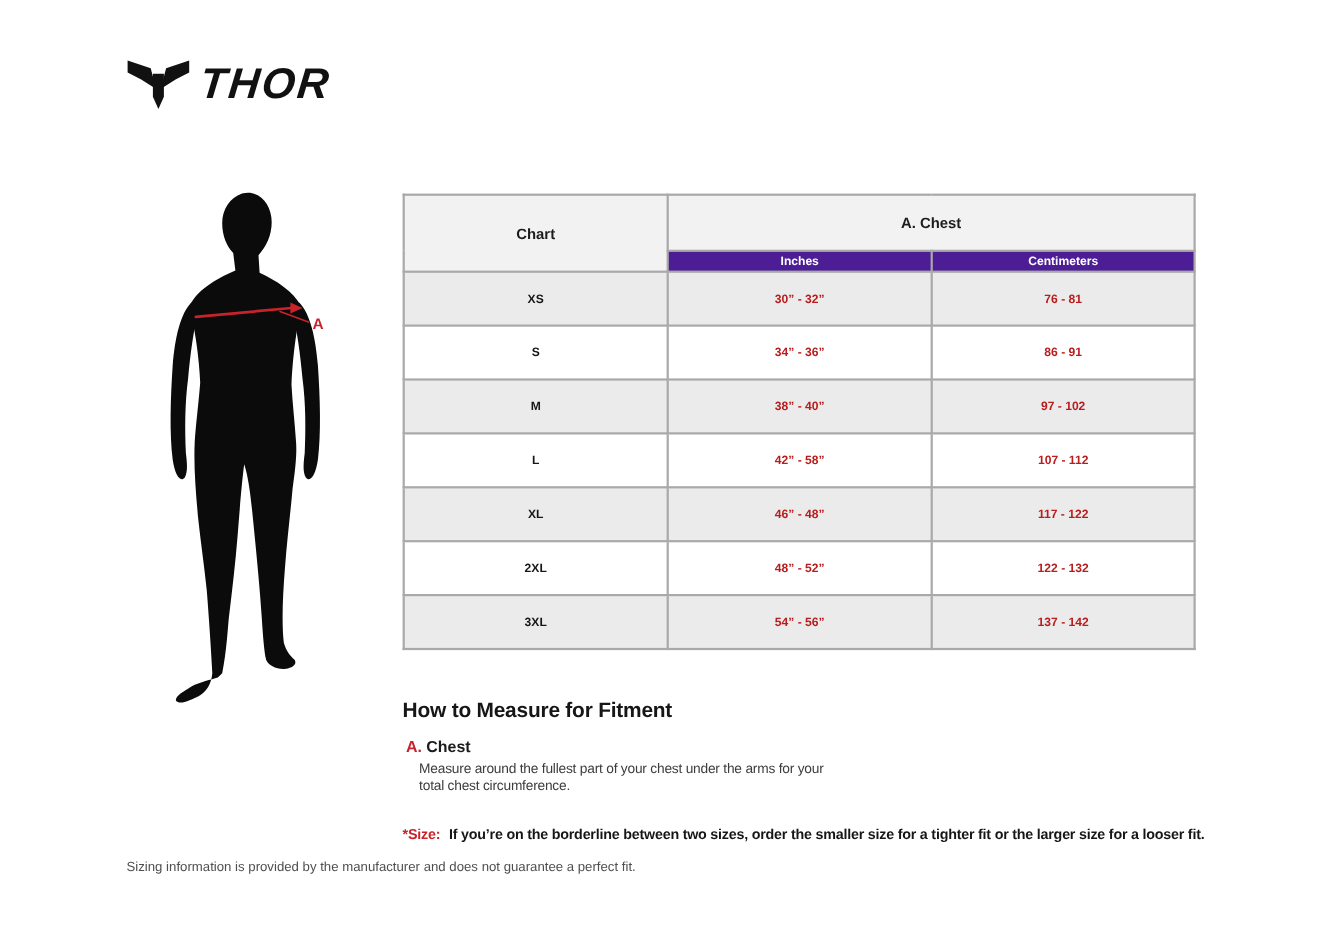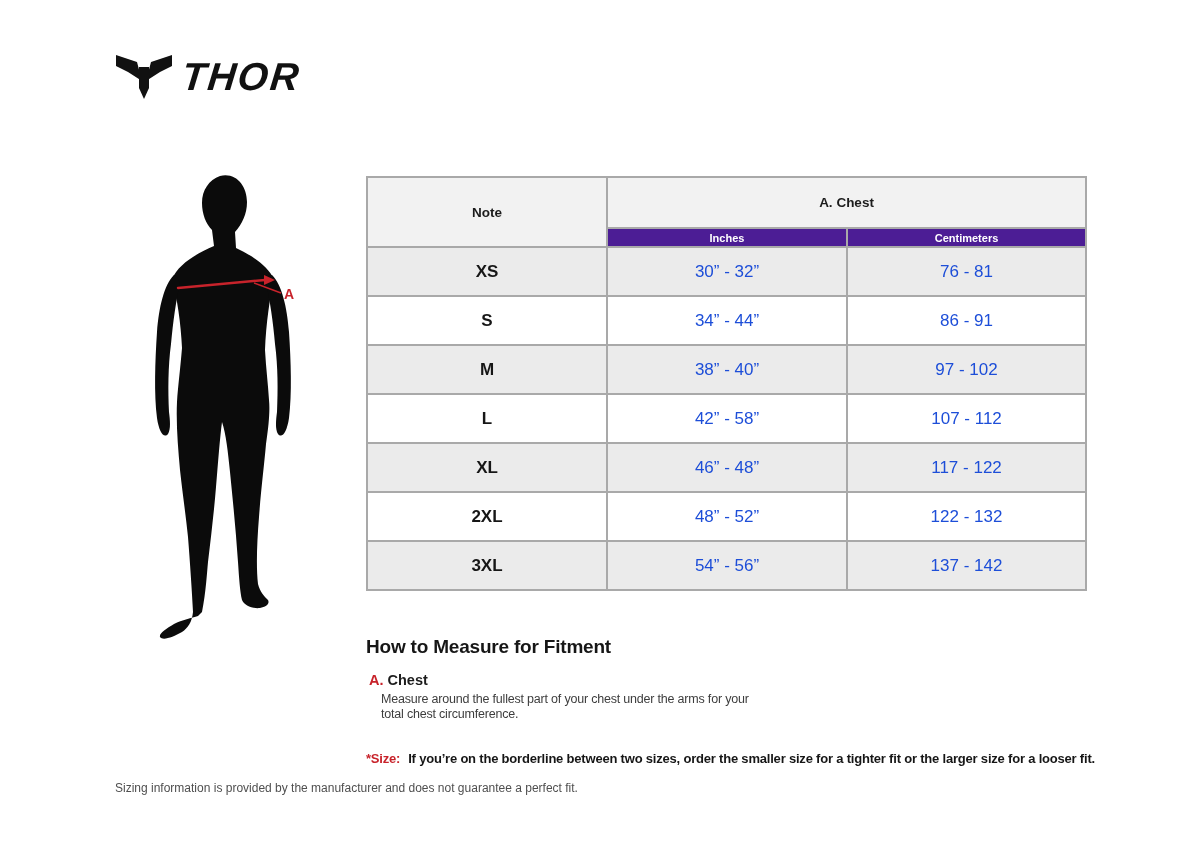--- a/index.html
+++ b/index.html
@@ -24,29 +24,29 @@
   .chart-title   { left:366px; top:138px; }
   .measure-title { left:366px; top:636px; }
 
   
   .size-table {
     position:absolute; left:366px; top:176px; width:719px;
     border-collapse:collapse; table-layout:fixed;
   }
   .size-table th, .size-table td {
     border:2px solid #a9a9a9; text-align:center; vertical-align:middle;
-    font-size:17px; padding:0;
+    font-size:11px; padding:0;
   }
   .size-table thead th.group-head, .size-table thead th.size-head {
     background:#f2f2f2; font-weight:bold; color:#1c1c1c; height:49px; font-size:13.5px;
   }
   .size-table .unit-cell {
     background:#4c1d95; color:#ffffff; font-weight:bold; font-size:11px; height:17px;
   }
-  .size-table tbody td { height:47px; color:#1d4ed8; font-weight:normal; }
+  .size-table tbody td { height:47px; color:#b91c1c; font-weight:bold; }
   .size-table tbody td.size-cell { font-weight:bold; color:#161616; }
   .size-table tbody tr:nth-child(odd)  td { background:#ebebeb; }
   .size-table tbody tr:nth-child(even) td { background:#ffffff; }
 
   
   .measure-item { position:absolute; left:369px; top:672px; }
   .measure-label { font-size:14.5px; font-weight:bold; color:#1c1c1c; }
   .red { color:#c8232b; }
   .measure-label .red { margin-right:4px; }
   .measure-desc {
@@ -106,37 +106,37 @@
 
 
   <table class="size-table">
     <colgroup>
         <col style="width:240px">
         <col style="width:240px">
         <col style="width:239px">
       </colgroup>
     <thead>
       <tr>
-        <th class="size-head" rowspan="2">Note</th>
+        <th class="size-head" rowspan="2">Chart</th>
         <th class="group-head" colspan="2">A. Chest</th>
       </tr>
       <tr>
         <th class="unit-cell">Inches</th>
         <th class="unit-cell">Centimeters</th>
       </tr>
     </thead>
     <tbody>
       <tr>
         <td class="size-cell">XS</td>
         <td>30” - 32”</td>
         <td>76 - 81</td>
       </tr>
       <tr>
         <td class="size-cell">S</td>
-        <td>34” - 44”</td>
+        <td>34” - 36”</td>
         <td>86 - 91</td>
       </tr>
       <tr>
         <td class="size-cell">M</td>
         <td>38” - 40”</td>
         <td>97 - 102</td>
       </tr>
       <tr>
         <td class="size-cell">L</td>
         <td>42” - 58”</td>

